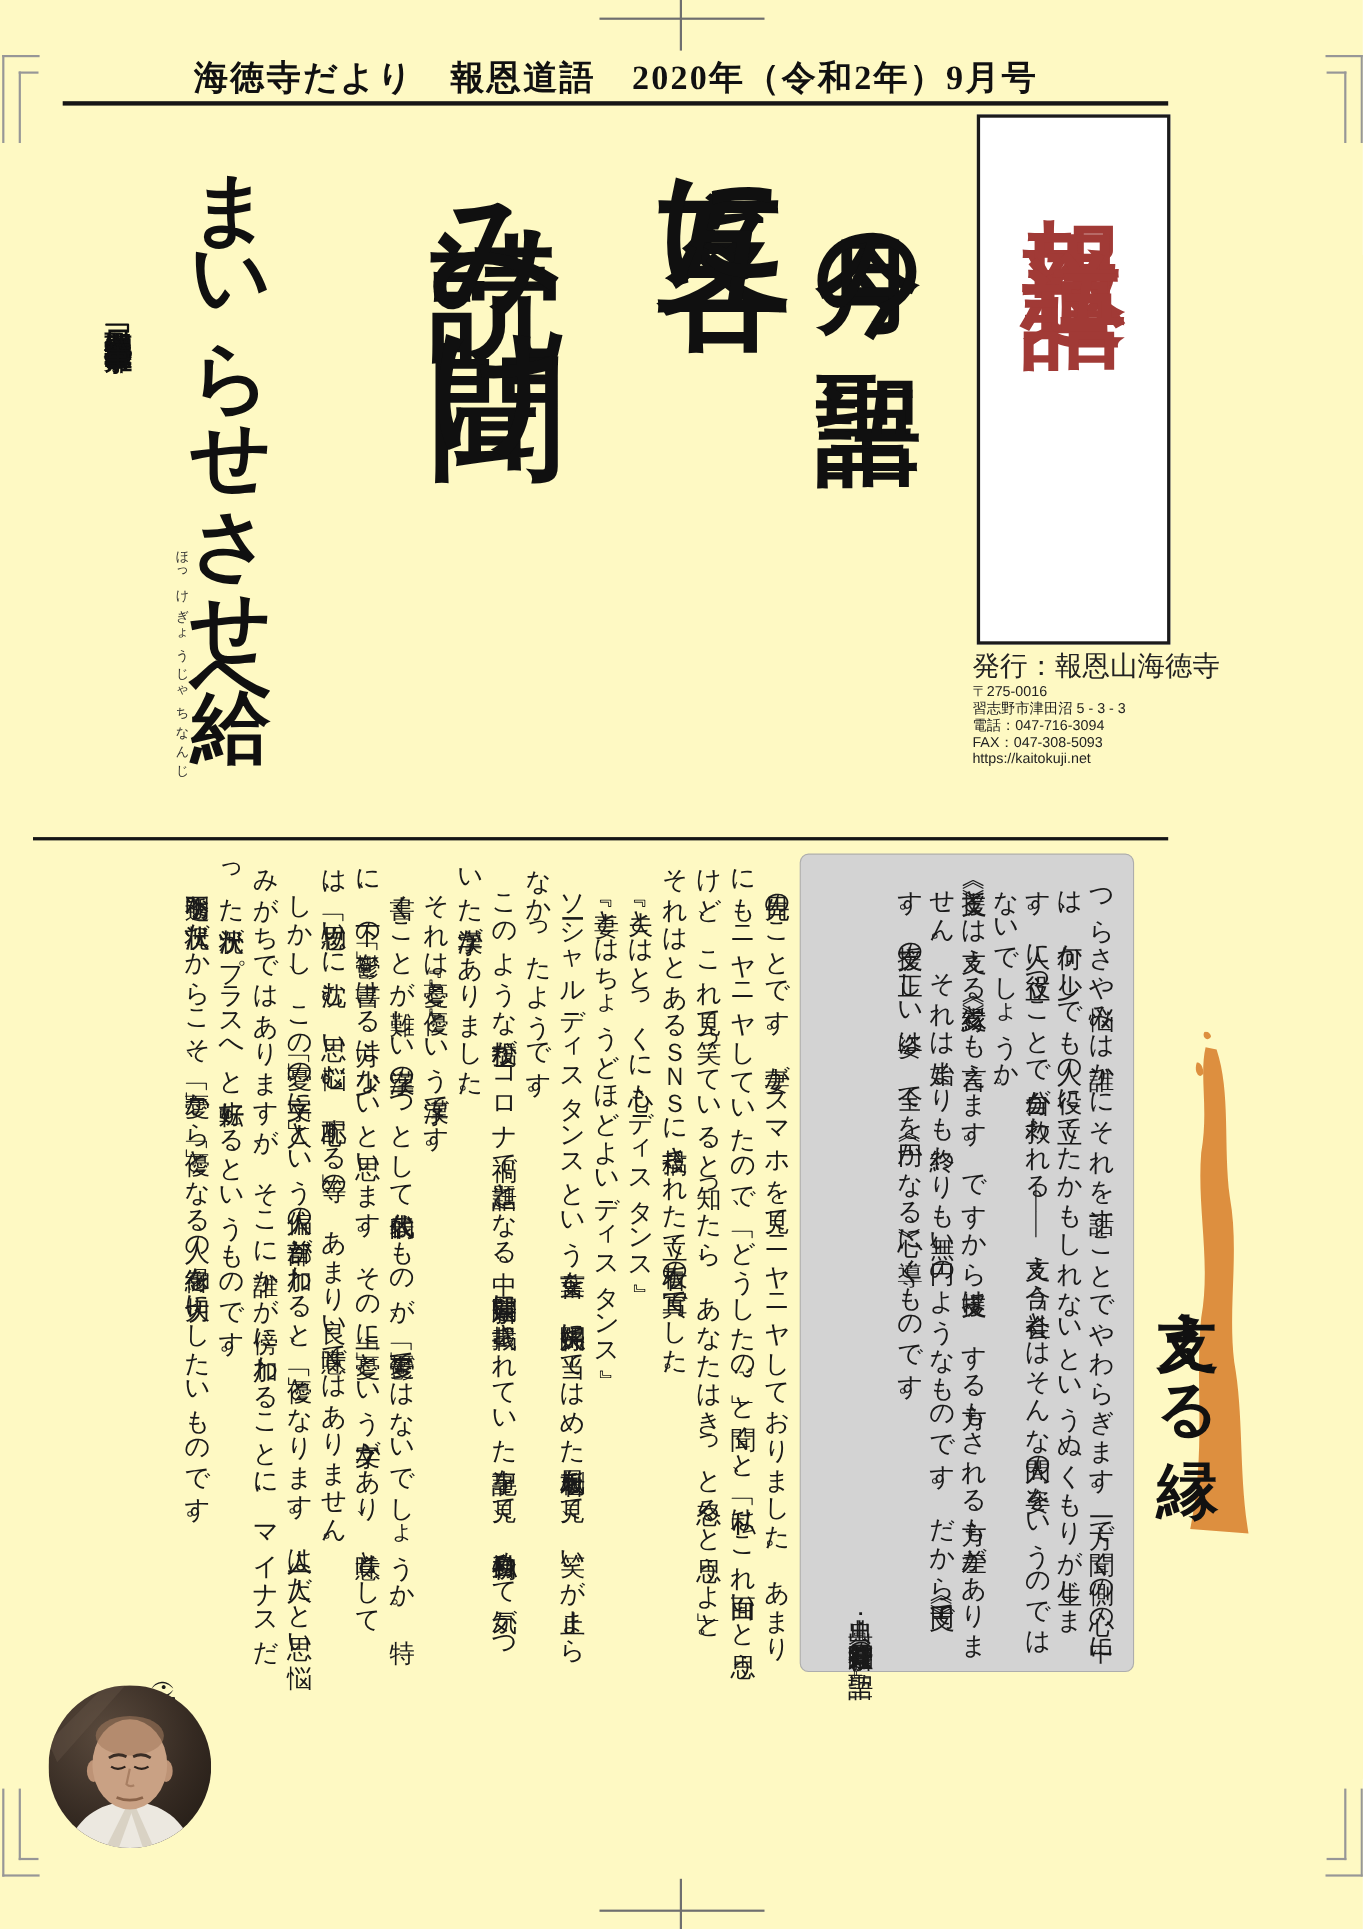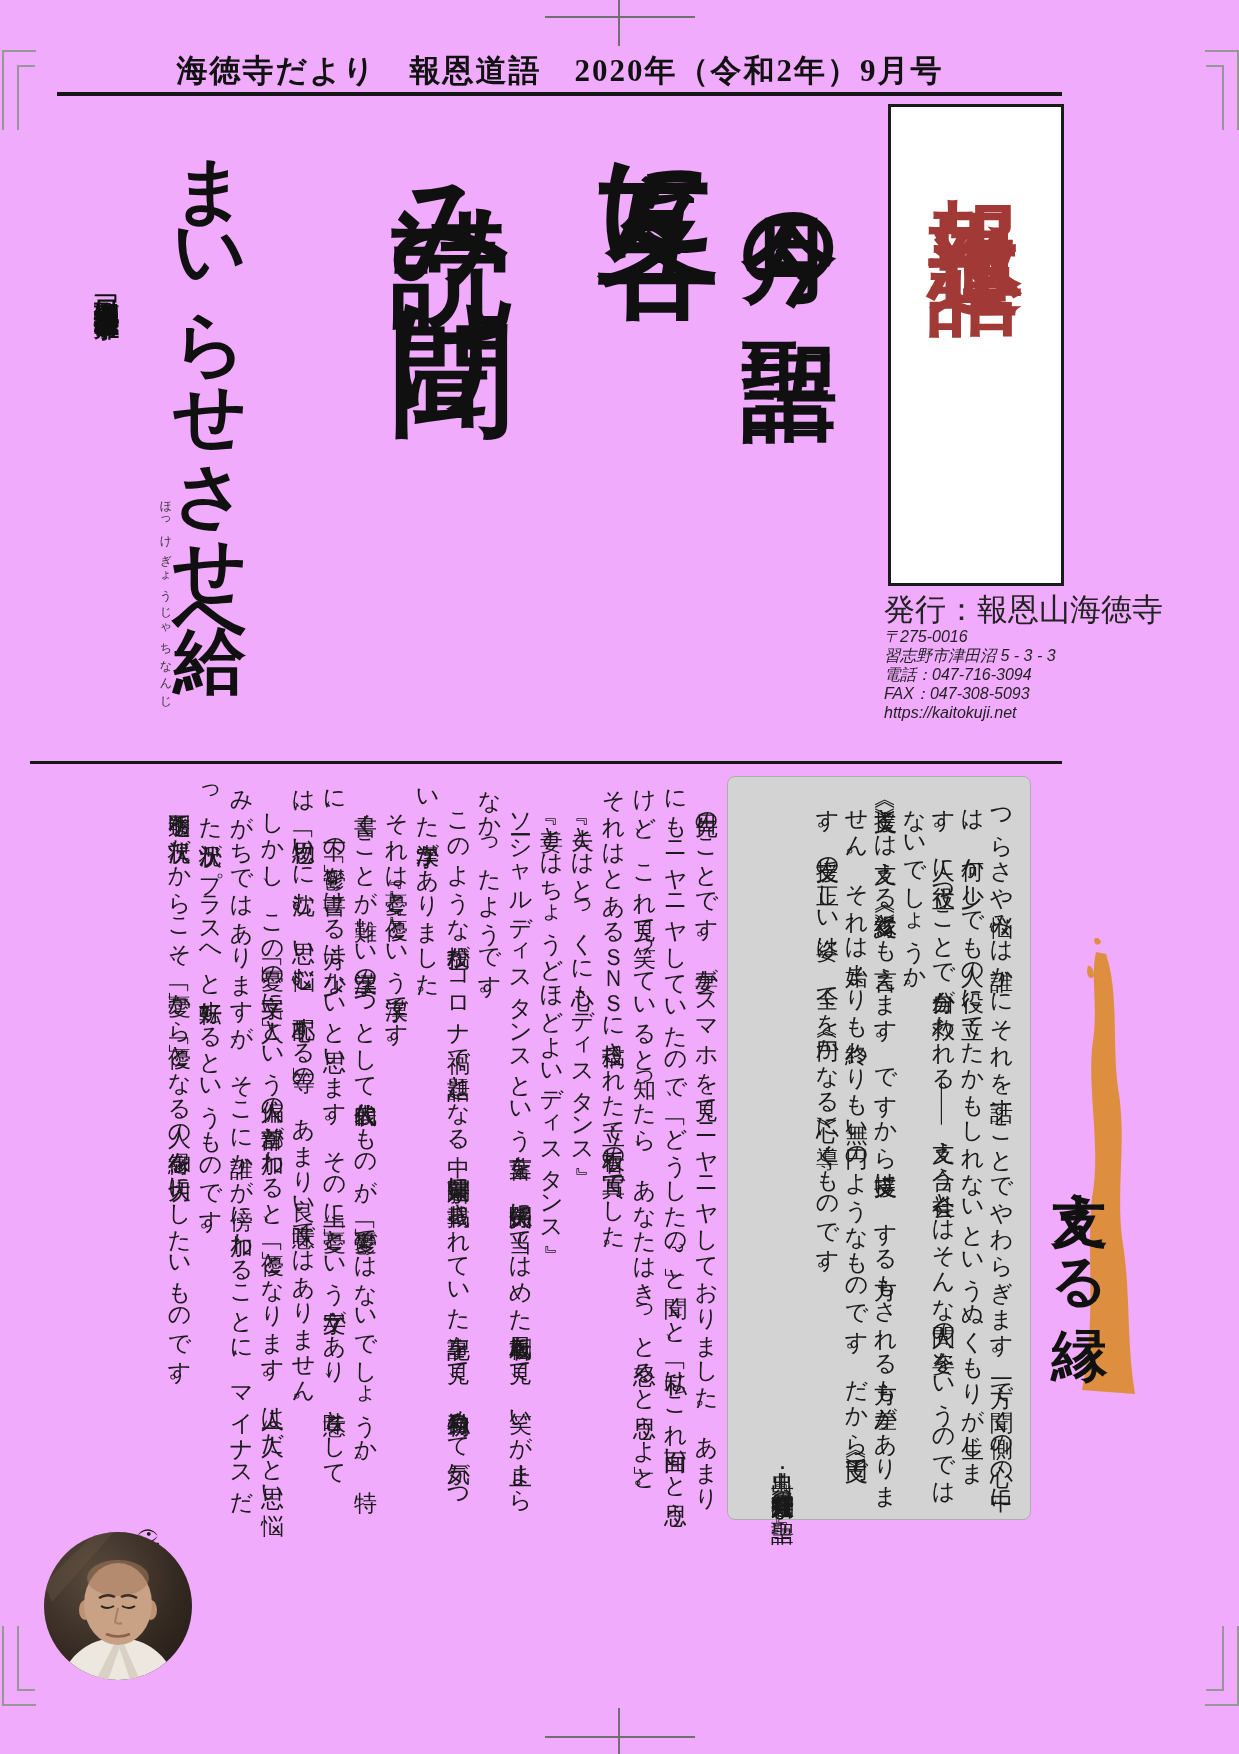--- a/index.html
+++ b/index.html
@@ -1,17 +1,17 @@
 <!DOCTYPE html>
 <html><head>
 <meta charset="utf-8">
 <style>
   html,body{margin:0;padding:0;background:#ffffff;}
   .page{
-    position:relative;width:1239px;height:1754px;background:#f0abfc;overflow:hidden;
+    position:relative;width:1239px;height:1754px;background:#fef9c3;overflow:hidden;
     font-family:"Liberation Serif", serif;color:#1a1a1a;
   }
   
   .mark{position:absolute;}
   .l-tl{border-left:2px solid #979797;border-top:2px solid #979797;}
   .l-tr{border-right:2px solid #979797;border-top:2px solid #979797;}
   .l-bl{border-left:2px solid #979797;border-bottom:2px solid #979797;}
   .l-br{border-right:2px solid #979797;border-bottom:2px solid #979797;}
   .bar{background:#6f6f6f;}
   
@@ -26,22 +26,22 @@
     position:absolute;left:888px;top:104px;width:176px;height:482px;
     border:3px solid #1b1b1b;box-sizing:border-box;display:flex;justify-content:center;
     background:#fff;
   }
   .masthead-text{
     writing-mode:vertical-rl;font-size:94px;font-weight:700;color:#a13a36;
     letter-spacing:14px;margin-top:16px;font-family:"Liberation Serif", serif;line-height:1;
   }
   
   .publisher{position:absolute;left:884px;top:591px;width:340px;font-family:"Liberation Sans", sans-serif;color:#222;}
-  .publisher .p-main{font-size:31px;line-height:1.2;}
-  .publisher .p-line{font-size:16px;line-height:1.18;font-style:italic;}
+  .publisher .p-main{font-size:25px;line-height:1.2;}
+  .publisher .p-line{font-size:13px;line-height:1.18;}
   
   .vtext{writing-mode:vertical-rl;position:absolute;color:#101010;}
   .shogo-label{left:742px;top:138px;font-size:95px;font-weight:700;letter-spacing:6px;line-height:1;}
   .callig-1{left:598px;top:110px;font-size:120px;font-weight:700;letter-spacing:-10px;line-height:1;}
   .callig-2{left:392px;top:110px;font-size:120px;font-weight:700;letter-spacing:-10px;line-height:1;}
   .callig-3{left:168px;top:106px;font-size:72px;font-weight:700;letter-spacing:-5px;line-height:1.15;}
   .callig-attr{left:94px;top:280px;font-size:25px;font-weight:700;letter-spacing:1px;line-height:1;}
   .callig-furi{left:160px;top:492px;font-size:12px;letter-spacing:4px;line-height:1;color:#333;}
   
   .quote-box{

